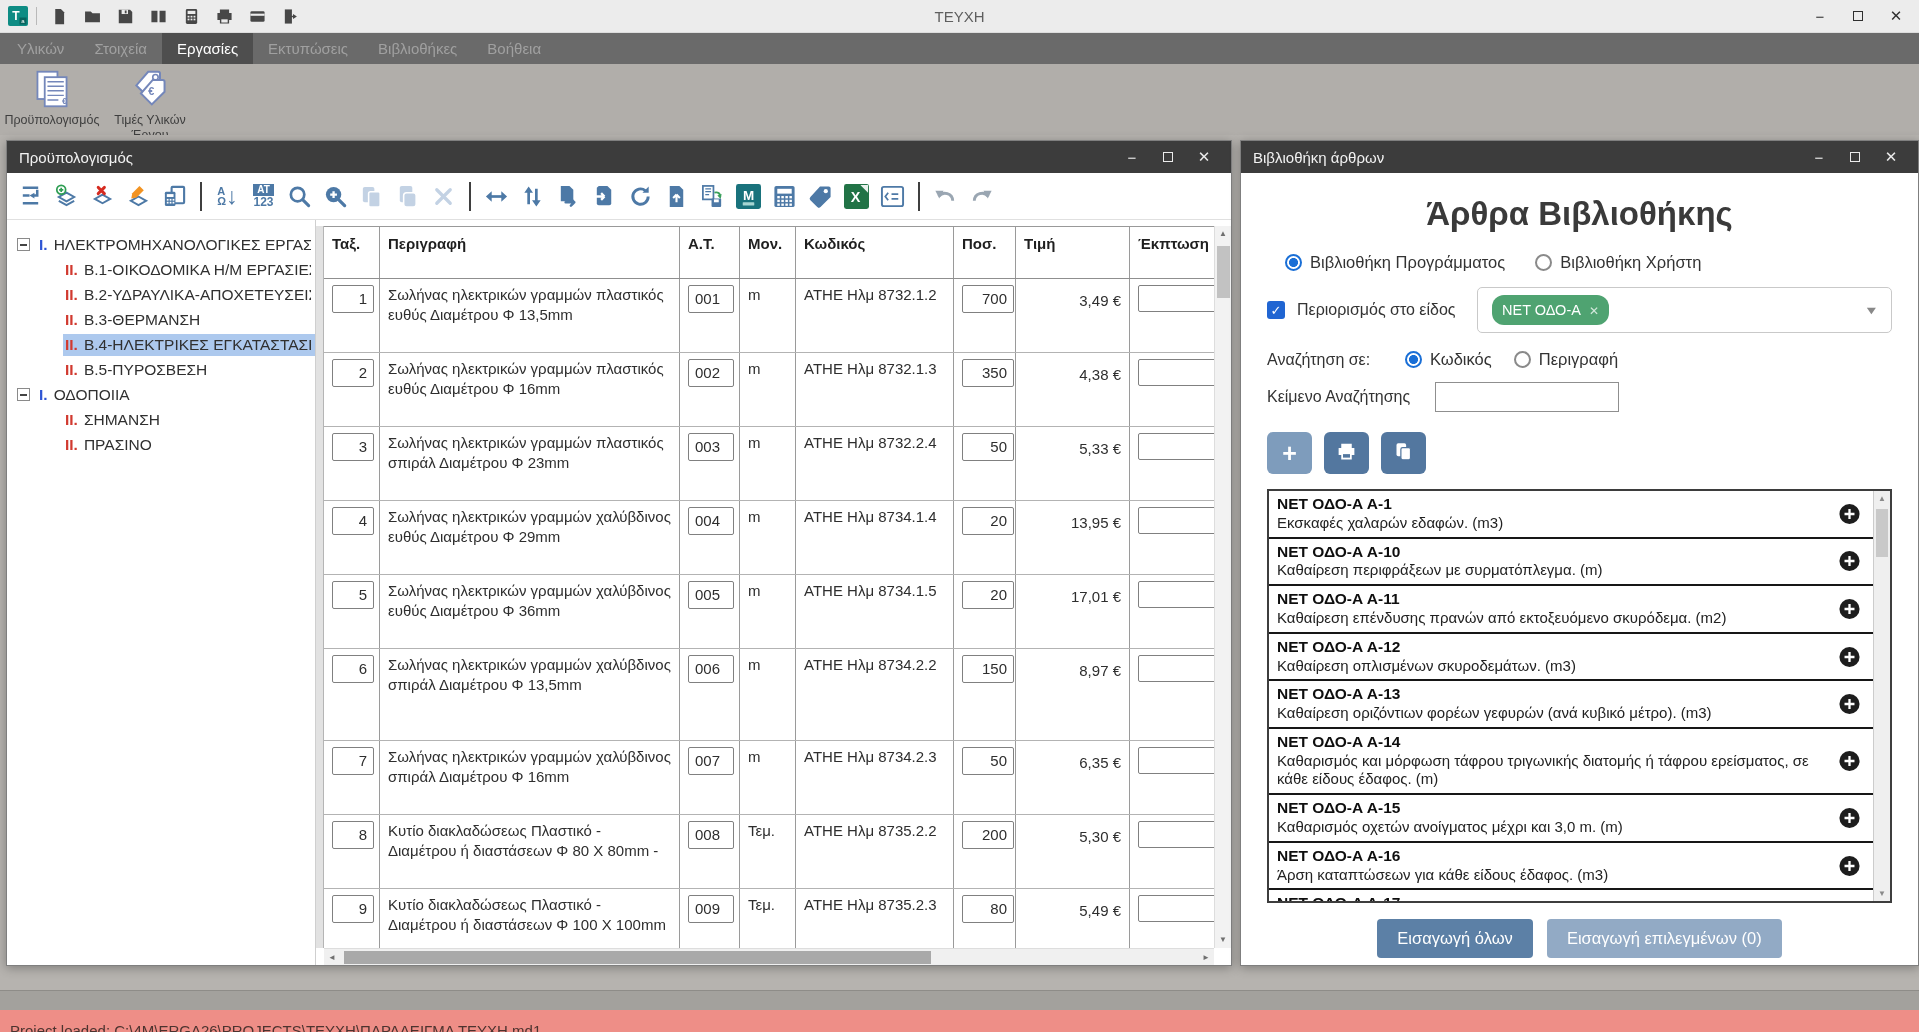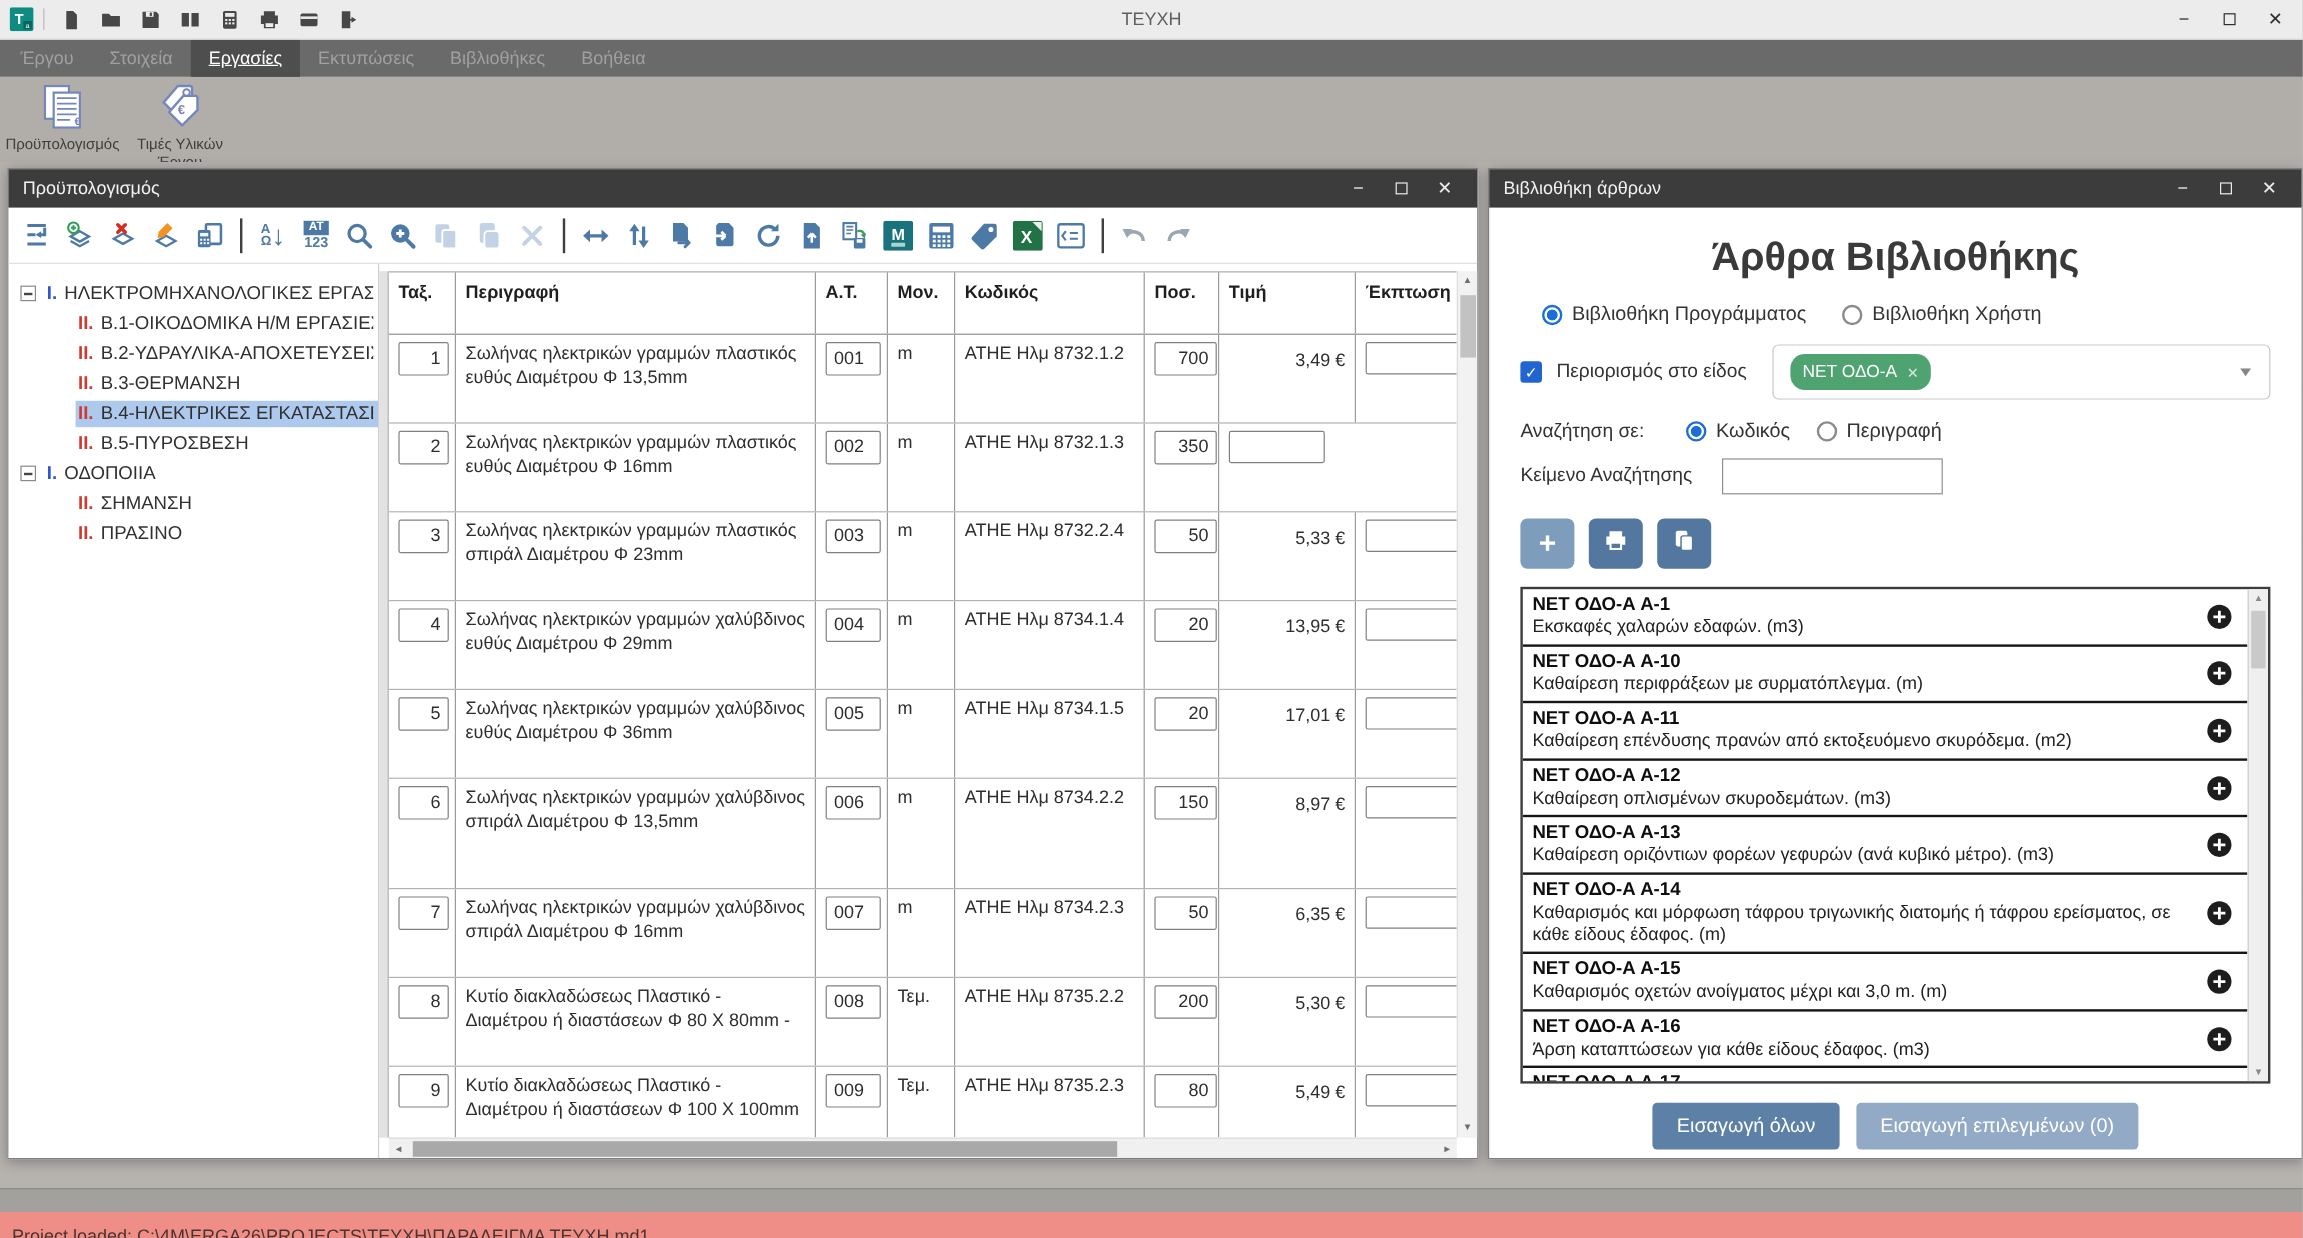--- a/index.html
+++ b/index.html
@@ -13,21 +13,21 @@
   .mini{width:28px;height:24px;display:flex;align-items:center;justify-content:center;color:#474747;margin-right:5px}
   .mini svg{width:17px;height:17px}
   .tb-title{position:absolute;left:0;right:0;text-align:center;color:#5f5f5f;font-size:15px;pointer-events:none}
   .tb-ctrl{margin-left:auto;display:flex;gap:8px;align-items:center;color:#2f2f2f;z-index:2}
   .ctrlbtn{width:30px;height:24px;display:flex;align-items:center;justify-content:center;font-size:15px}
   .boxglyph{width:10px;height:10px;border:1.3px solid currentColor;display:inline-block}
 
   
   .menubar{height:31px;background:#6a6a6a;display:flex;align-items:stretch;padding-left:2px}
   .mitem{padding:0 15px;display:flex;align-items:center;color:#a0a0a0;font-size:15px}
-  .mitem.active{background:#4e4e4e;color:#fff;text-decoration:underline}
+  .mitem.active{background:#4e4e4e;color:#fff;}
 
   
   .ribbon{height:71px;background:#b1aeaa;display:flex;gap:6px;padding:3px 6px}
   .rbtn{width:92px;display:flex;flex-direction:column;align-items:center;padding-top:2px;color:#3e3e3e;font-size:12.5px;text-align:center;line-height:1.15}
   .rbtn svg{width:40px;height:40px;margin-bottom:1px}
 
   
   .mdi{position:relative;height:855px;background-color:#b6b3af;
        background-image:radial-gradient(ellipse 16px 7px at 50% 50%, rgba(88,84,80,.20) 0 55%, transparent 60%);
        background-size:132px 42px}
@@ -213,21 +213,21 @@
     <span class="ctrlbtn">−</span>
     <span class="ctrlbtn">
         <span class="boxglyph"></span>
       </span>
     <span class="ctrlbtn">✕</span>
   </span>
 </div>
 
 <div class="menubar" id="menubar">
     <div class="mitem">
-      <span>Έργου</span>
+      <span>Υλικών</span>
     </div>
     <div class="mitem">
       <span>Στοιχεία</span>
     </div>
     <div class="mitem active">
       <span>Εργασίες</span>
     </div>
     <div class="mitem">
       <span>Εκτυπώσεις</span>
     </div>
@@ -576,20 +576,21 @@
     <div class="td pricecell">3,49 €</div>
     <div class="td" style="border-right:none"><span class="ibox disc-box"></span></div>
   </div>
               <div class="trow">
     <div class="td"><span class="ibox tax-box">2</span></div>
     <div class="td">Σωλήνας ηλεκτρικών γραμμών πλαστικός ευθύς Διαμέτρου Φ 16mm</div>
     <div class="td"><span class="ibox at-box">002</span></div>
     <div class="td">m</div>
     <div class="td">ΑΤΗΕ Ηλμ 8732.1.3</div>
     <div class="td qtycell"><span class="ibox qty-box">350</span></div>
+    <div class="td pricecell">4,38 €</div>
     <div class="td" style="border-right:none"><span class="ibox disc-box"></span></div>
   </div>
               <div class="trow">
     <div class="td"><span class="ibox tax-box">3</span></div>
     <div class="td">Σωλήνας ηλεκτρικών γραμμών πλαστικός σπιράλ Διαμέτρου Φ 23mm</div>
     <div class="td"><span class="ibox at-box">003</span></div>
     <div class="td">m</div>
     <div class="td">ΑΤΗΕ Ηλμ 8732.2.4</div>
     <div class="td qtycell"><span class="ibox qty-box">50</span></div>
     <div class="td pricecell">5,33 €</div>

